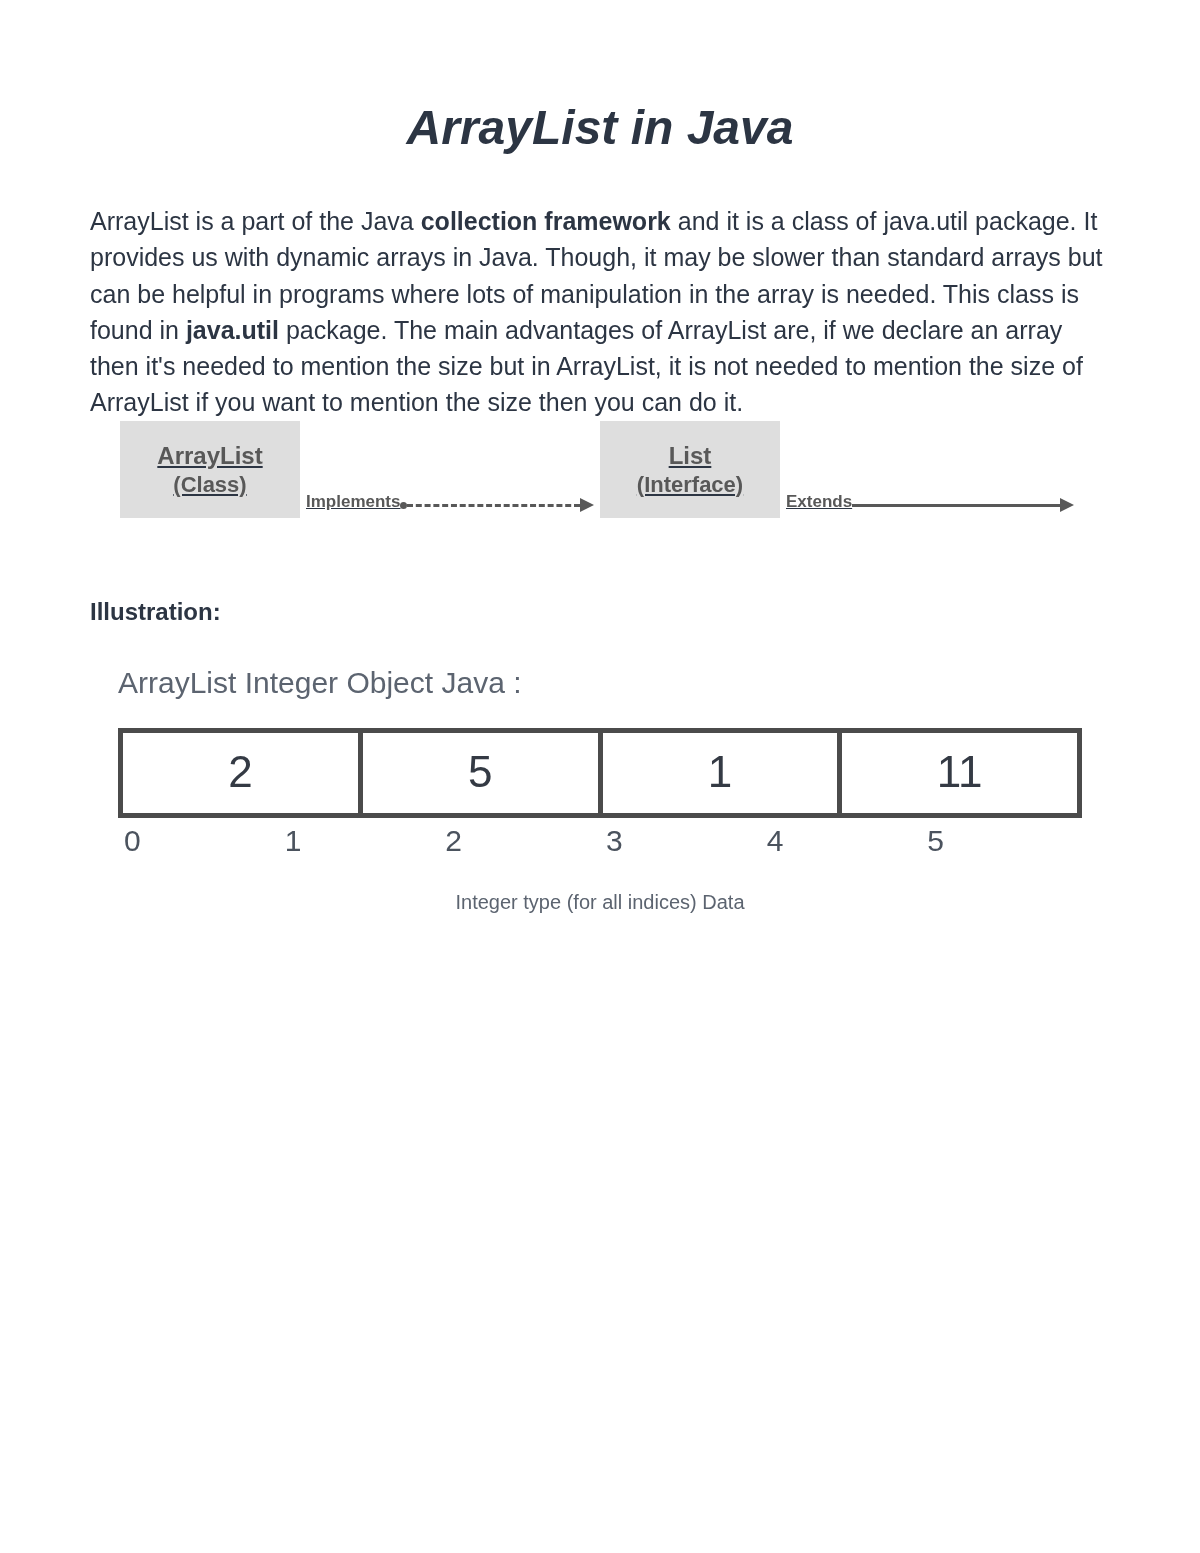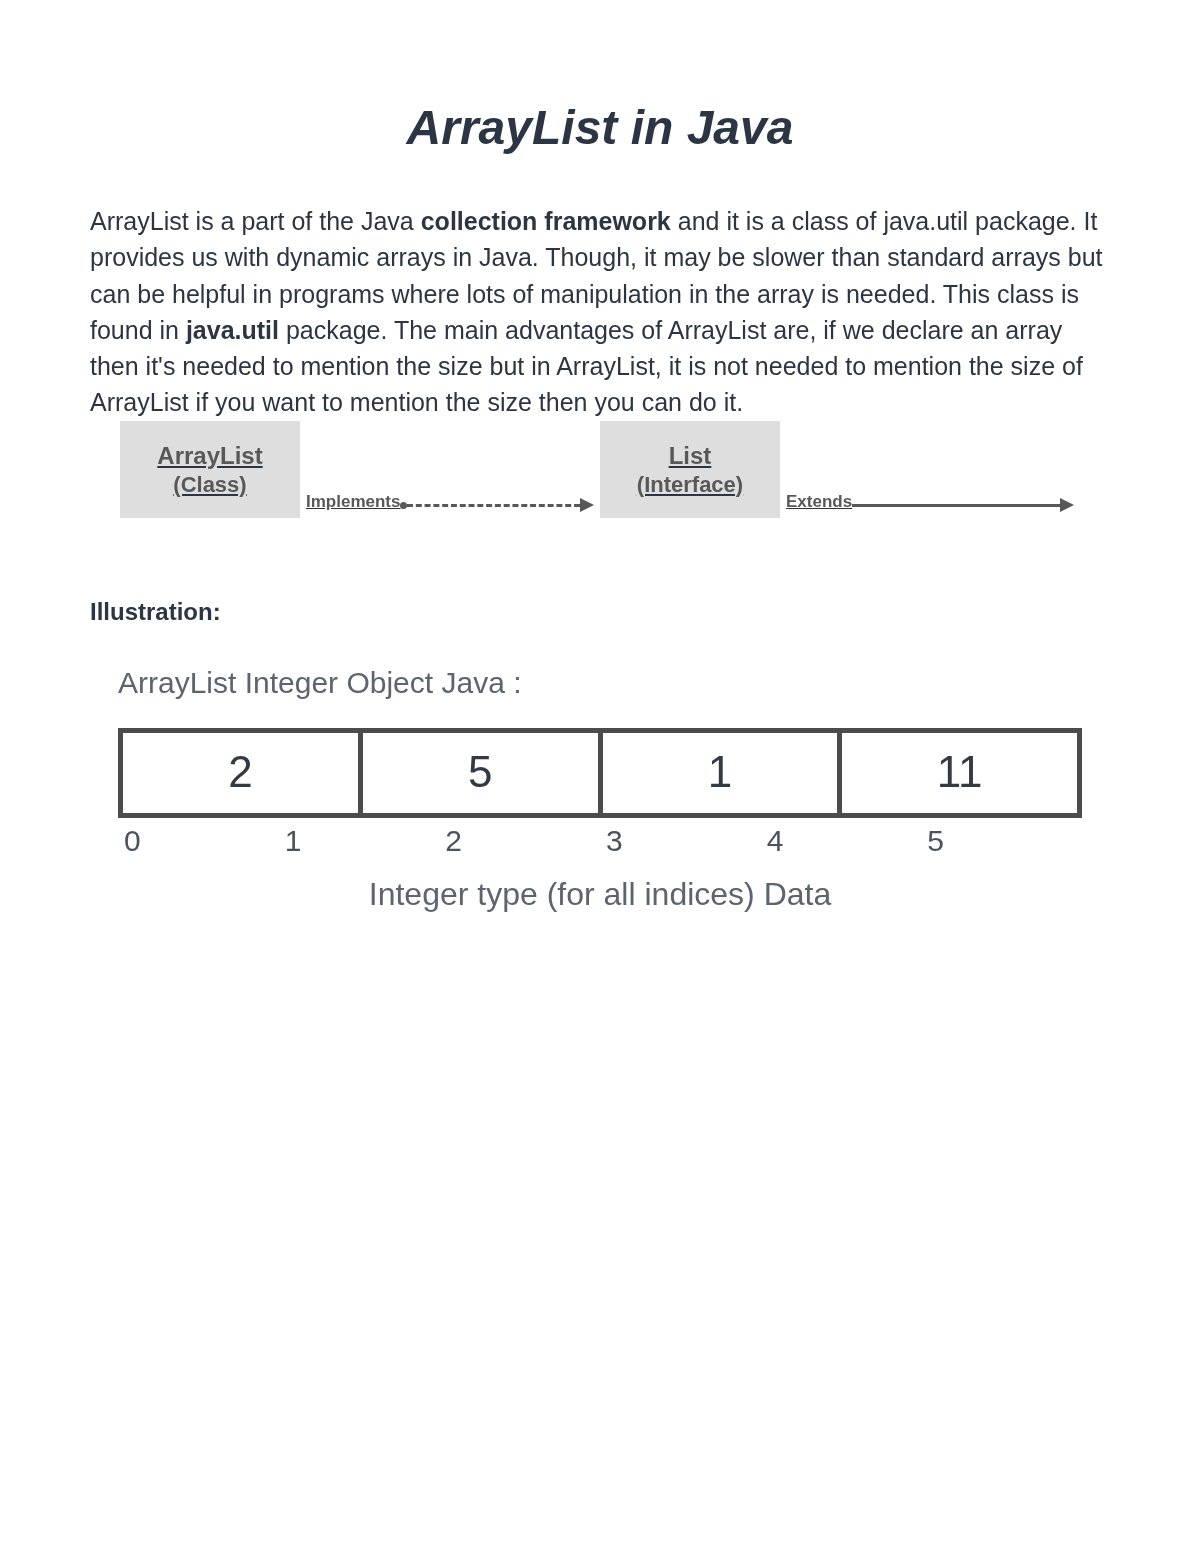--- a/index.html
+++ b/index.html
@@ -121,23 +121,23 @@
       margin-top: 6px;
     }
     .idx {
       flex: 1;
       font-size: 30px;
       color: #4b535e;
       padding-left: 6px;
     }
     .caption {
       text-align: center;
-      font-size: 32px;
+      font-size: 20px;
       color: #5c6470;
-      margin-top: 18px;
+      margin-top: 33px;
     }
   </style>
 </head>
 <body>
 
 <h1 class="title">ArrayList in Java</h1>
 
 <p class="intro">
   <span> ArrayList is a part of the Java </span><span class="bold">collection framework</span><span> and it is a class of java.util package. It provides us with dynamic arrays in Java. Though, it may be slower than standard arrays but can be helpful in programs where lots of manipulation in the array is needed. This class is found in </span><span class="bold">java.util</span><span> package. The main advantages of ArrayList are, if we declare an array then it's needed to mention the size but in ArrayList, it is not needed to mention the size of ArrayList if you want to mention the size then you can do it.</span>
 </p>

